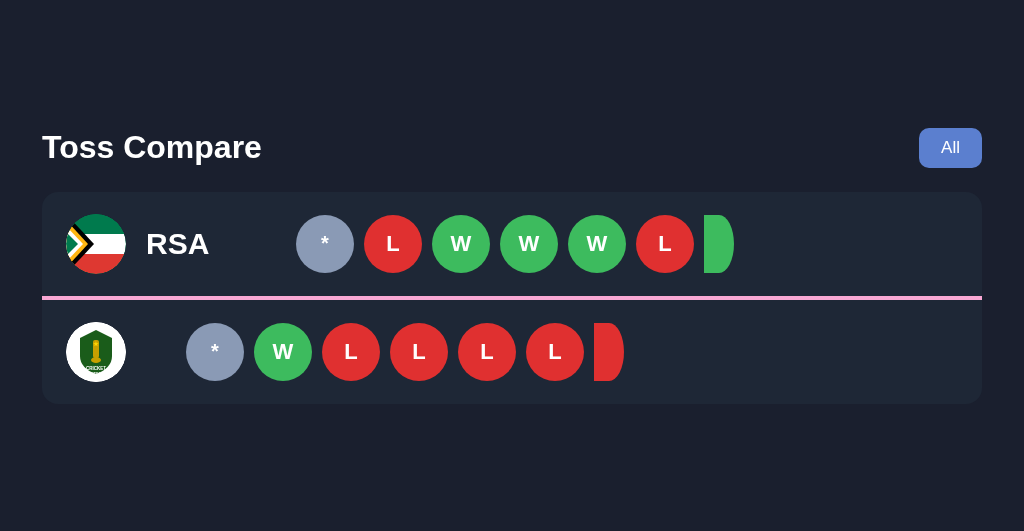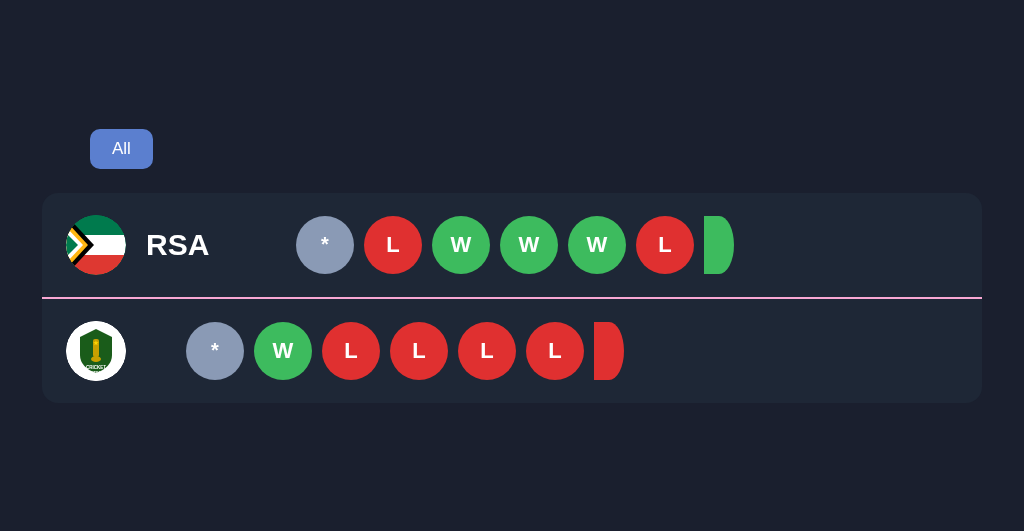--- a/index.html
+++ b/index.html
@@ -61,21 +61,21 @@
     }
 
     .team-row {
       display: flex;
       align-items: center;
       padding: 22px 24px;
       gap: 20px;
     }
 
     .team-row:not(:last-child) {
-      border-bottom: 2px solid #f9a8d4;
+      border-bottom: 4px solid #f9a8d4;
     }
 
     .team-logo {
       width: 60px;
       height: 60px;
       border-radius: 50%;
       overflow: hidden;
       flex-shrink: 0;
       display: flex;
       align-items: center;
@@ -153,20 +153,21 @@
       font-weight: 700;
       text-align: center;
       overflow: hidden;
     }
   </style>
 </head>
 <body>
 
 <div class="container">
   <div class="header">
+    <h1 class="title">Toss Compare</h1>
     <div class="tab-group">
       <button class="tab-btn active">All</button>
     </div>
   </div>
 
   <div class="card">
 
     <div class="team-row">
       <div class="team-logo">
         <svg class="rsa-flag" viewBox="0 0 60 60" xmlns="http://www.w3.org/2000/svg">

